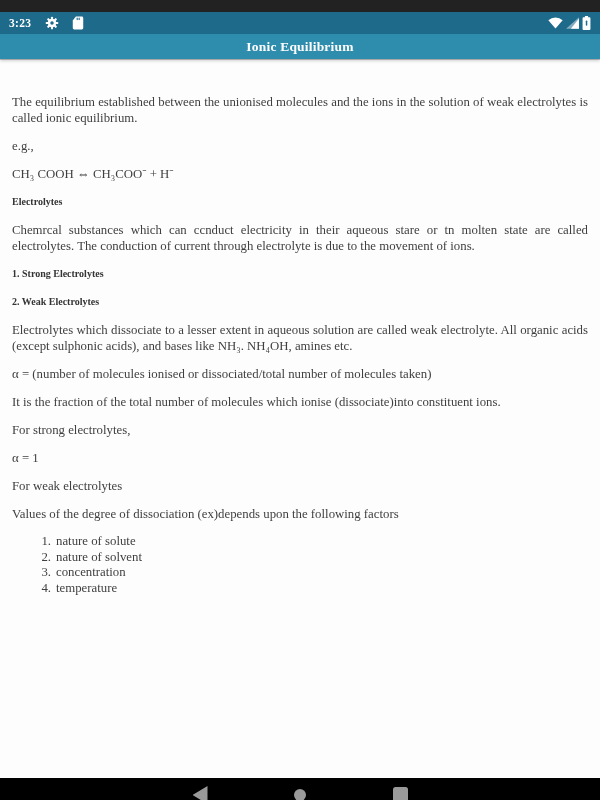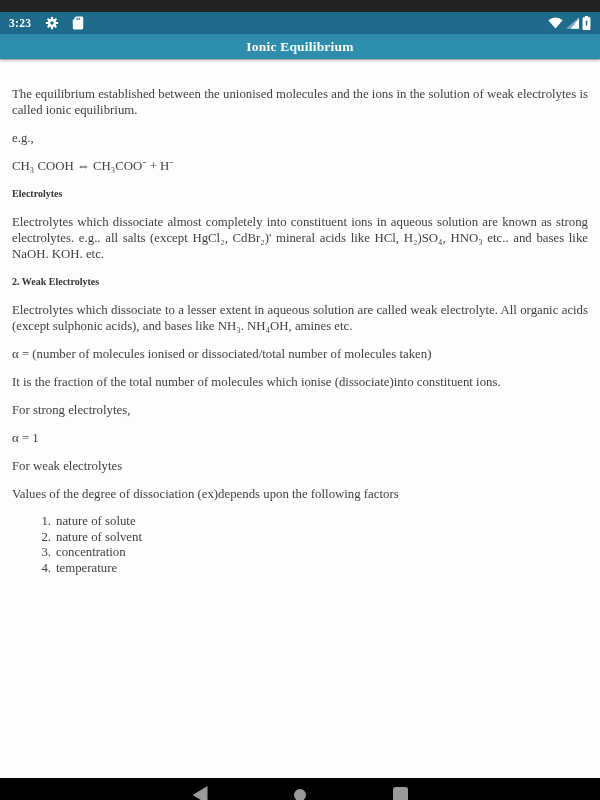--- a/index.html
+++ b/index.html
@@ -23,21 +23,21 @@
   .app-bar {
     height:25px; background:#2e8cac; color:#fff; flex:0 0 auto;
     display:flex; align-items:center; justify-content:center;
     box-shadow:0 1px 0 rgba(0,0,0,0.22), 0 2px 3px rgba(0,0,0,0.18);
     position:relative; z-index:2;
   }
   .app-title { font-size:13.5px; font-weight:700; letter-spacing:.2px; }
   
   .page {
     flex:1 1 auto; overflow:hidden; background:#fdfdfd;
-    padding:15px 12px 0 12px; color:#3f3f3f;
+    padding:23px 12px 0 12px; color:#3f3f3f;
     font-size:12.8px; line-height:16px;
   }
   .page p { margin:12px 0; }
   .page p.justify { text-align:justify; }
   .page h3 { font-size:10px; line-height:16px; font-weight:700; color:#343434; margin:12px 0; }
   .num-list { margin:12px 0; padding-left:27px; }
   .num-list .li { display:flex; line-height:15.6px; }
   .num-list .num { min-width:12px; margin-right:5px; text-align:right; }
   
   .nav-bar {
@@ -103,22 +103,23 @@
   <div class="app-bar">
     <span class="app-title">Ionic Equilibrium</span>
   </div>
 
   <div class="page">
     <p class="justify">The equilibrium established between the unionised molecules and the ions in the solution of weak electrolytes is called ionic equilibrium.</p>
     <p>e.g.,</p>
     <p>CH₃ COOH ⇔ CH₃COO⁻ + H⁻</p>
 
     <h3>Electrolytes</h3>
+    <p class="justify">Chemrcal substances which can ccnduct electricity in their aqueous stare or tn molten state are called electrolytes. The conduction of current through electrolyte is due to the movement of ions.</p>
 
-    <p class="justify">Electrolytes which dissociate almost completely into constituent ions in aqueous solution are known as strong electrolytes. e.g.. all salts (except HgCl₂, CdBr₂)' mineral acids like HCl, H₂)SO₄, HNO₃ etc.. and bases like NaOH. KOH. etc.</p>
+    <h3>1. Strong Electrolytes</h3>
 
     <h3>2. Weak Electrolytes</h3>
     <p class="justify">Electrolytes which dissociate to a lesser extent in aqueous solution are called weak electrolyte. All organic acids (except sulphonic acids), and bases like NH₃. NH₄OH, amines etc.</p>
 
     <p>α = (number of molecules ionised or dissociated/total number of molecules taken)</p>
     <p>It is the fraction of the total number of molecules which ionise (dissociate)into constituent ions.</p>
     <p>For strong electrolytes,</p>
     <p>α = 1</p>
     <p>For weak electrolytes</p>
     <p>Values of the degree of dissociation (ex)depends upon the following factors</p>

